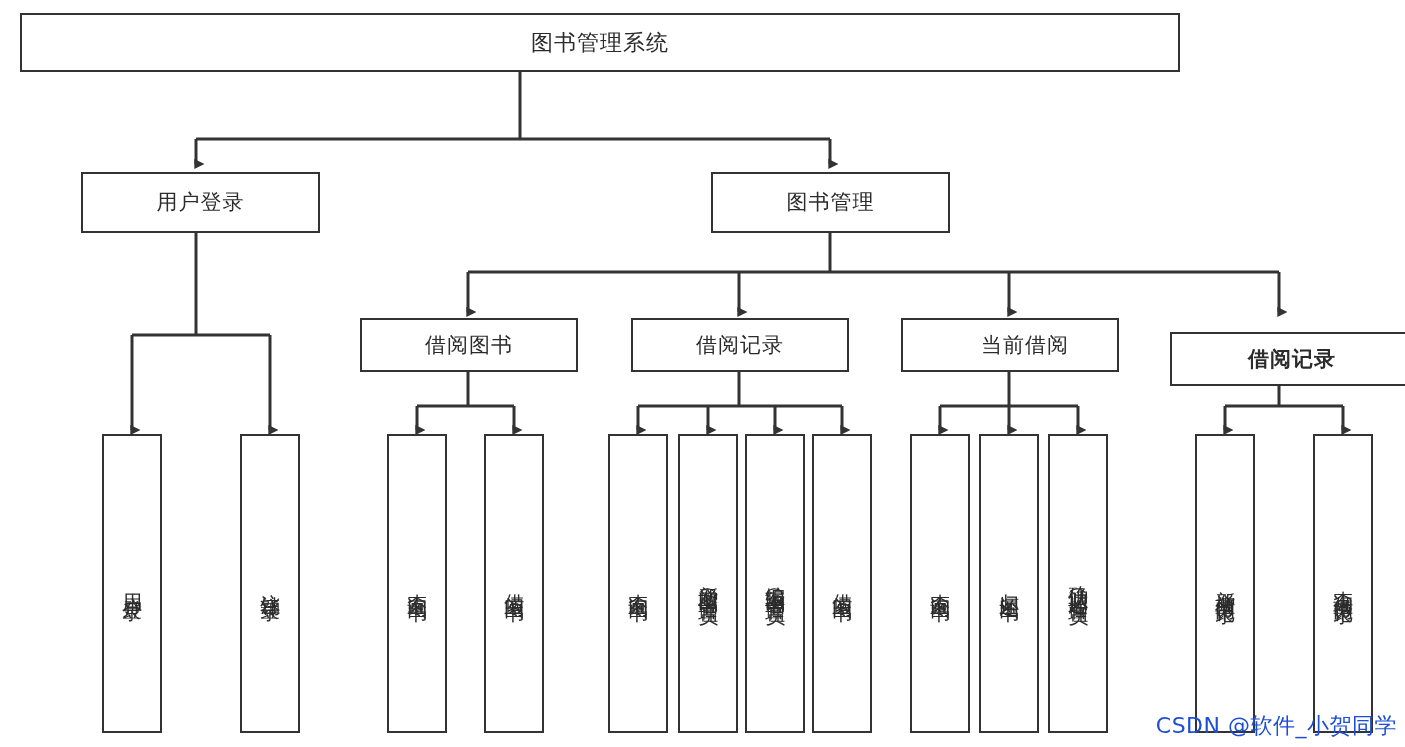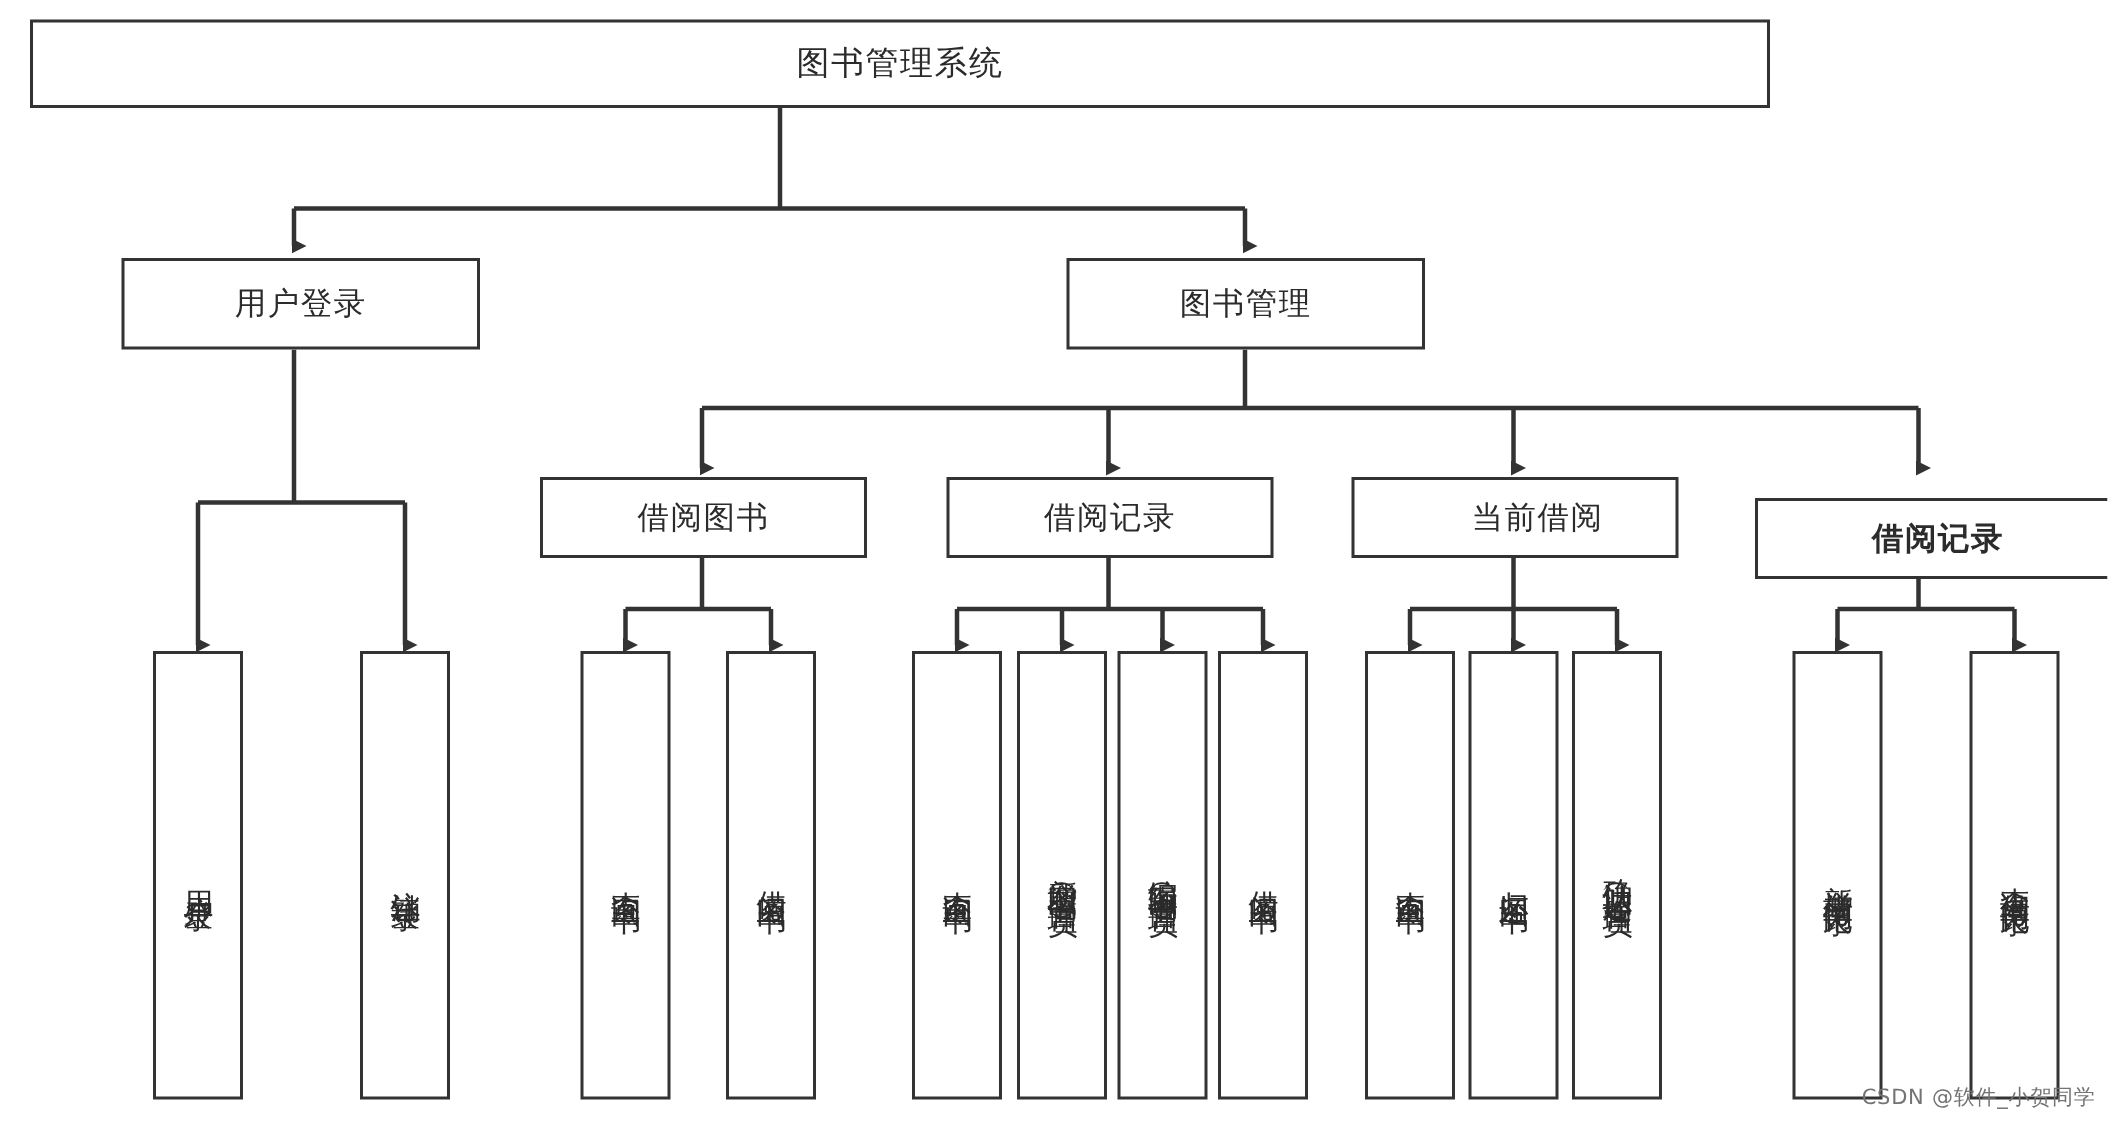--- a/index.html
+++ b/index.html
@@ -51,22 +51,22 @@
     font-size: 20px;
     padding-top: 4px;
     padding-bottom: 4px;
     white-space: nowrap;
     overflow: hidden;
   }
   .watermark {
     position: absolute;
     right: 8px;
     bottom: 6px;
-    font-size: 14px;
-    color: #737373;
+    font-size: 22px;
+    color: #1d4ed8;
     letter-spacing: 0.5px;
     white-space: nowrap;
     font-family: "DejaVu Sans", "Liberation Sans", sans-serif;
   }
 </style>
 </head>
 <body>
 
 <div id="canvas">
 

